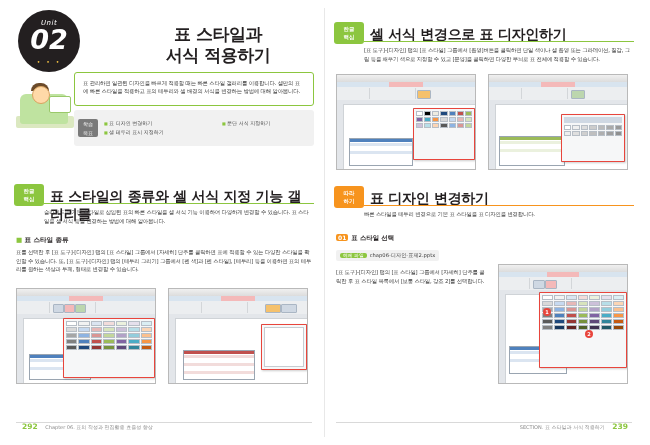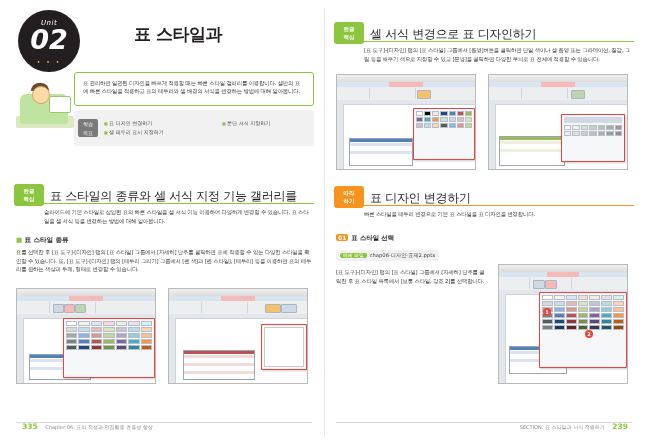--- a/index.html
+++ b/index.html
@@ -76,23 +76,23 @@
   .unit-badge .u-dots {
     position: absolute;
     bottom: 7px; left: 0; right: 0;
     font-size: 6px;
     color: #f6c343;
     letter-spacing: 2px;
   }
   
   .title-block {
     position: absolute;
-    right: 10px; top: 18px;
+    right: 16px; top: 18px;
     width: 180px;
-    text-align: left;
+    text-align: center;
   }
   .title-block .t1, .title-block .t2 {
     font-size: 17px;
     font-weight: bold;
     line-height: 21px;
     color: #231f20;
     letter-spacing: -0.5px;
   }
   
   .intro-box {
@@ -206,22 +206,22 @@
     text-align: center;
     line-height: 8px;
     padding-top: 3px;
     box-sizing: border-box;
     font-weight: bold;
   }
   .sec .ribbon.orange { background: #f7941e; }
   .sec .sec-title {
     position: absolute;
     left: 36px; top: 2px;
-    font-size: 12px;
-    font-weight: normal;
+    font-size: 14px;
+    font-weight: bold;
     color: #231f20;
     letter-spacing: -0.3px;
   }
   .sec .sec-underline {
     position: absolute;
     left: 30px; top: 17px;
     width: 270px; height: 1px;
     background: #8cc63f;
   }
   .sec .sec-underline.orange { background: #f7941e; }
@@ -423,20 +423,21 @@
   <div class="left-page">
 
     <div class="unit-badge">
       <div class="u-label">Unit</div>
       <div class="u-num">02</div>
       <div class="u-dots">• • •</div>
     </div>
 
     <div class="title-block">
       <div class="t1">표 스타일과</div>
+      <div class="t2">서식 적용하기</div>
     </div>
 
     <div class="mascot">
       <div class="m-desk"></div>
       <div class="m-body"></div>
       <div class="m-hair"></div>
       <div class="m-head"></div>
       <div class="m-screen"></div>
     </div>
 
@@ -556,21 +557,21 @@
         </div>
         <div class="s-gallery" style="left:92px; top:10px; width:44px; height:44px;">
           <div style="position:absolute;left:2px;top:2px;right:2px;bottom:2px;background:#ffffff;border:1px solid #c7ccd1;"></div>
         </div>
         <div class="hl-box" style="left:92px; top:10px; width:44px; height:44px;"></div>
       </div>
     </div>
 
     <div class="footer-rule" style="left:10px; width:296px;"></div>
     <div class="footer-left">
-      <span class="folio">335</span>
+      <span class="folio">292</span>
       <span style="margin-left:6px;">Chapter 06. 표의 작성과 편집활용 효율성 향상</span>
     </div>
   </div>
 
   <div class="right-page">
 
     <div class="sec" style="left:8px; top:18px;">
       <div class="ribbon">한글<br>핵심</div>
       <div class="sec-title">셀 서식 변경으로 표 디자인하기</div>
       <div class="sec-underline"></div>

